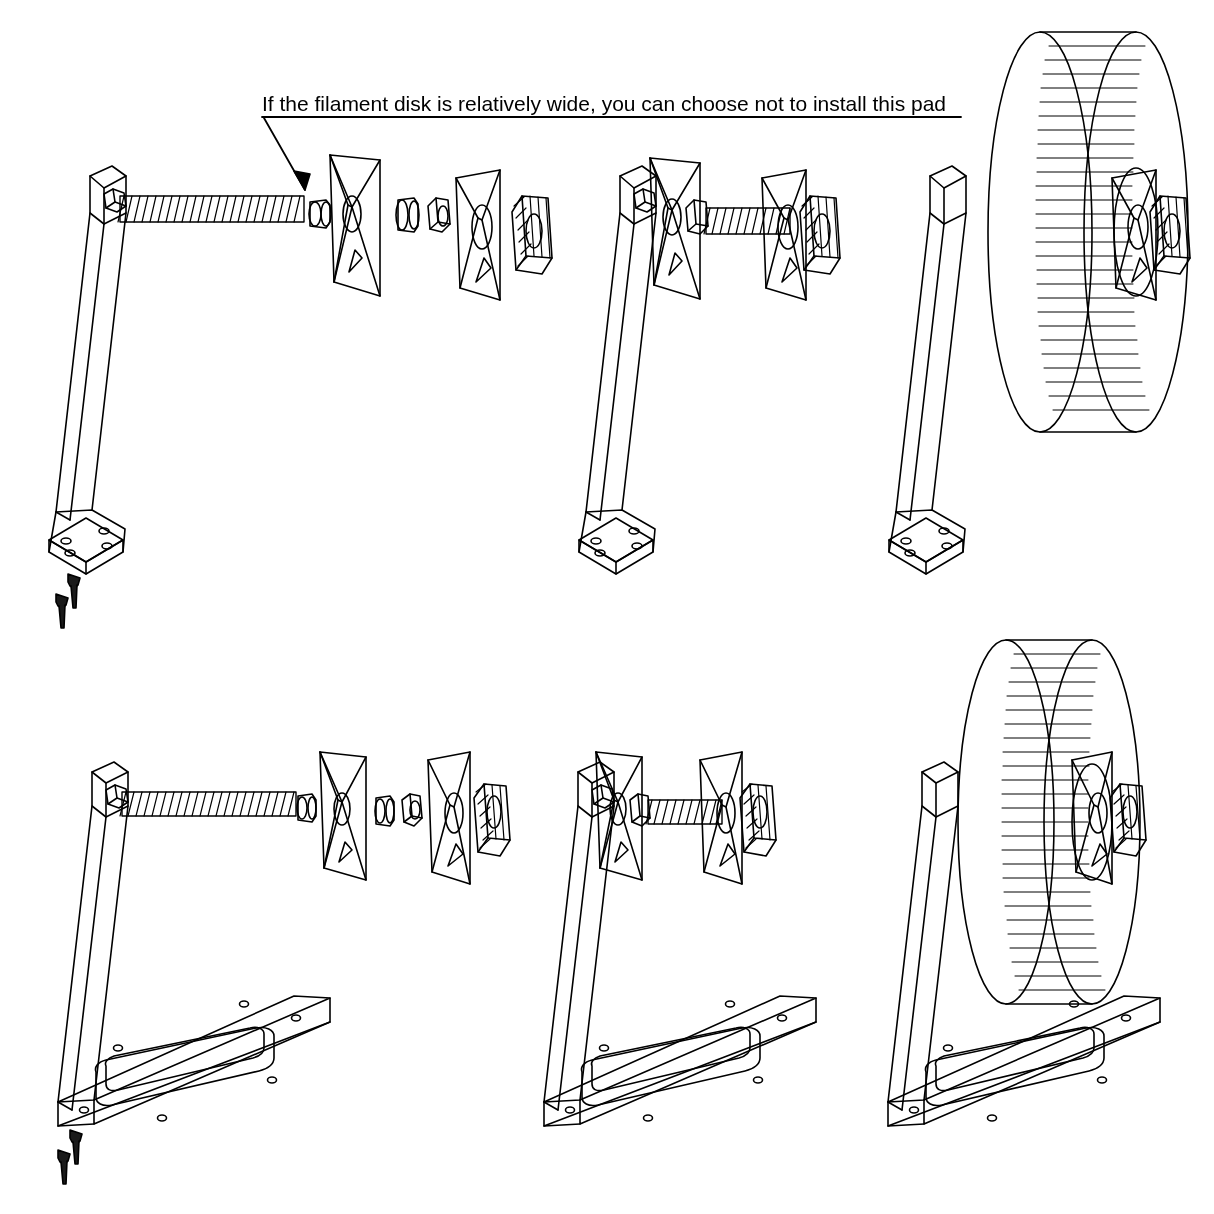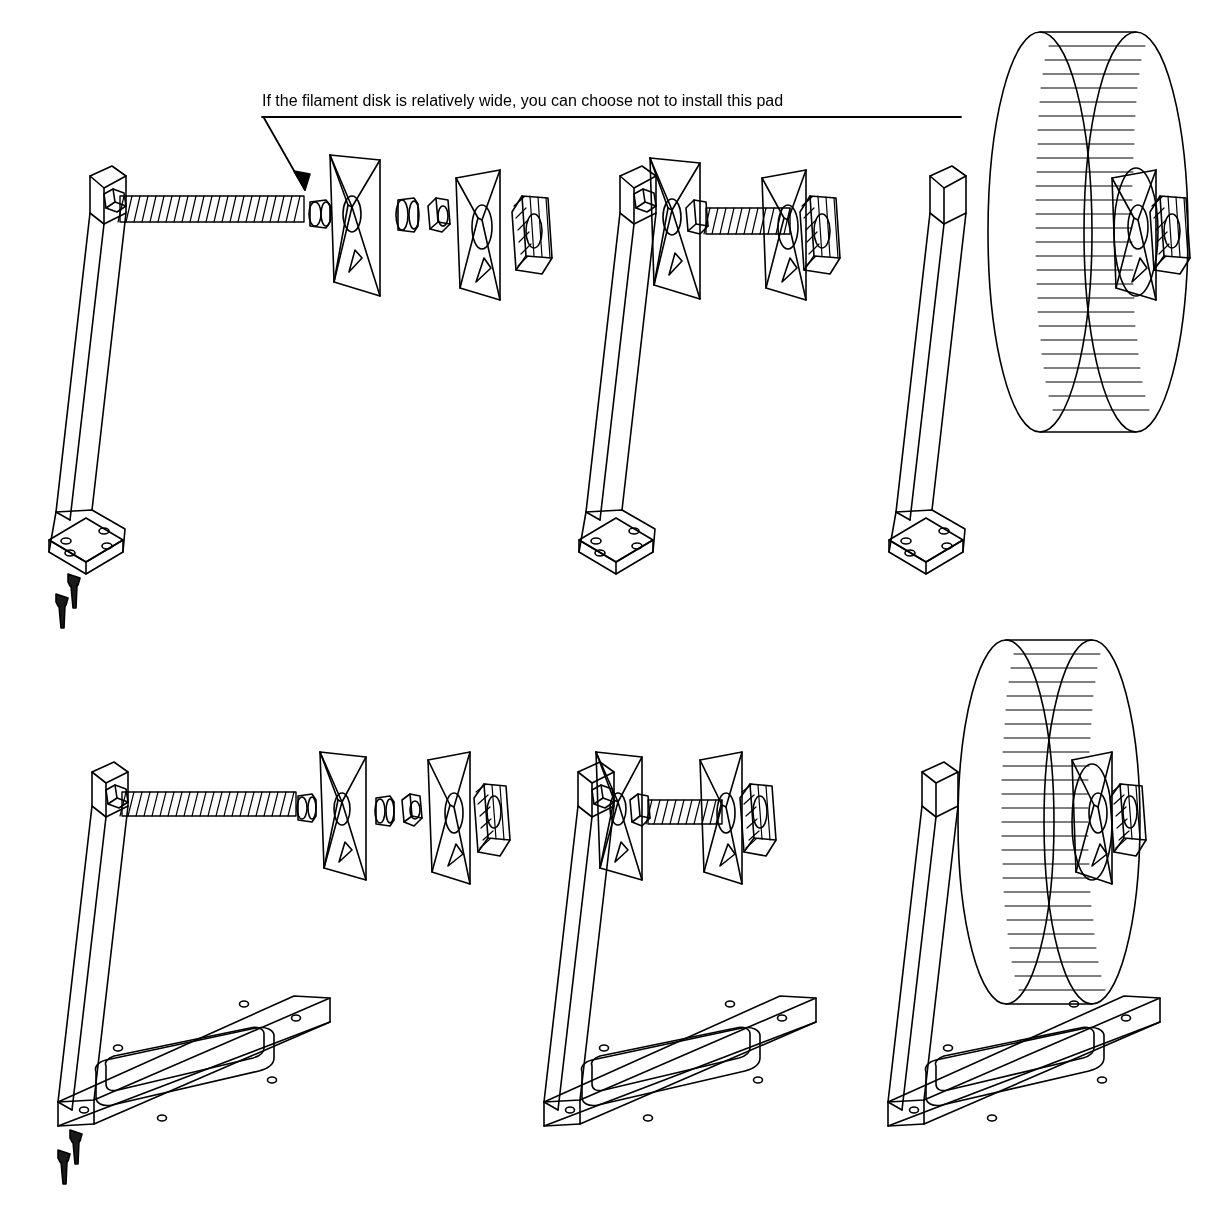--- a/index.html
+++ b/index.html
@@ -2,21 +2,21 @@
 <html><head>
 <meta charset="utf-8">
 <style>
   html,body{margin:0;padding:0;background:#ffffff;}
   body{width:1214px;height:1214px;font-family:"Liberation Sans",sans-serif;overflow:hidden;}
   #stage{position:relative;width:1214px;height:1214px;background:#fff;}
   #stage svg{position:absolute;left:0;top:0;}
   .note{
     position:absolute;
     font-family:"Liberation Sans",sans-serif;
-    font-size:16px;
+    font-size:21px;
     color:#000;
     white-space:nowrap;
     letter-spacing:0px;
   }
 </style>
 </head>
 <body>
 
 <div id="stage">
 

